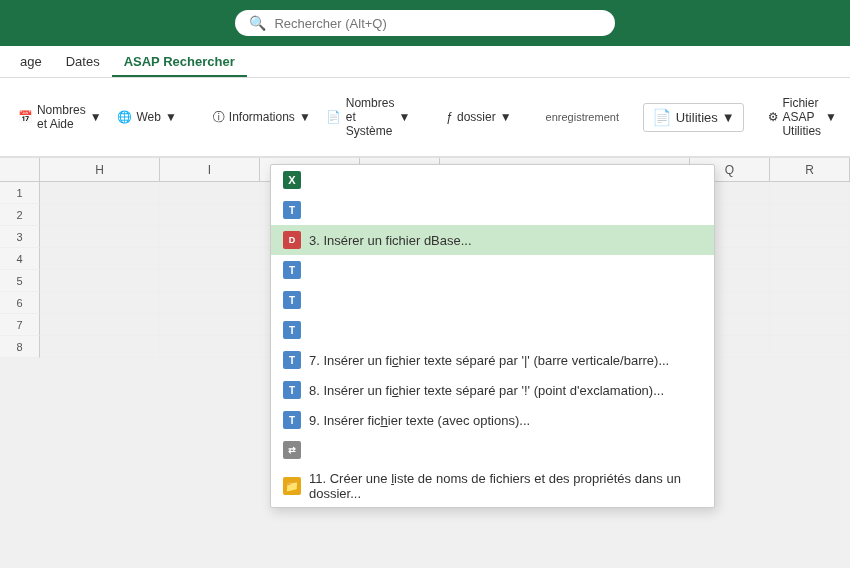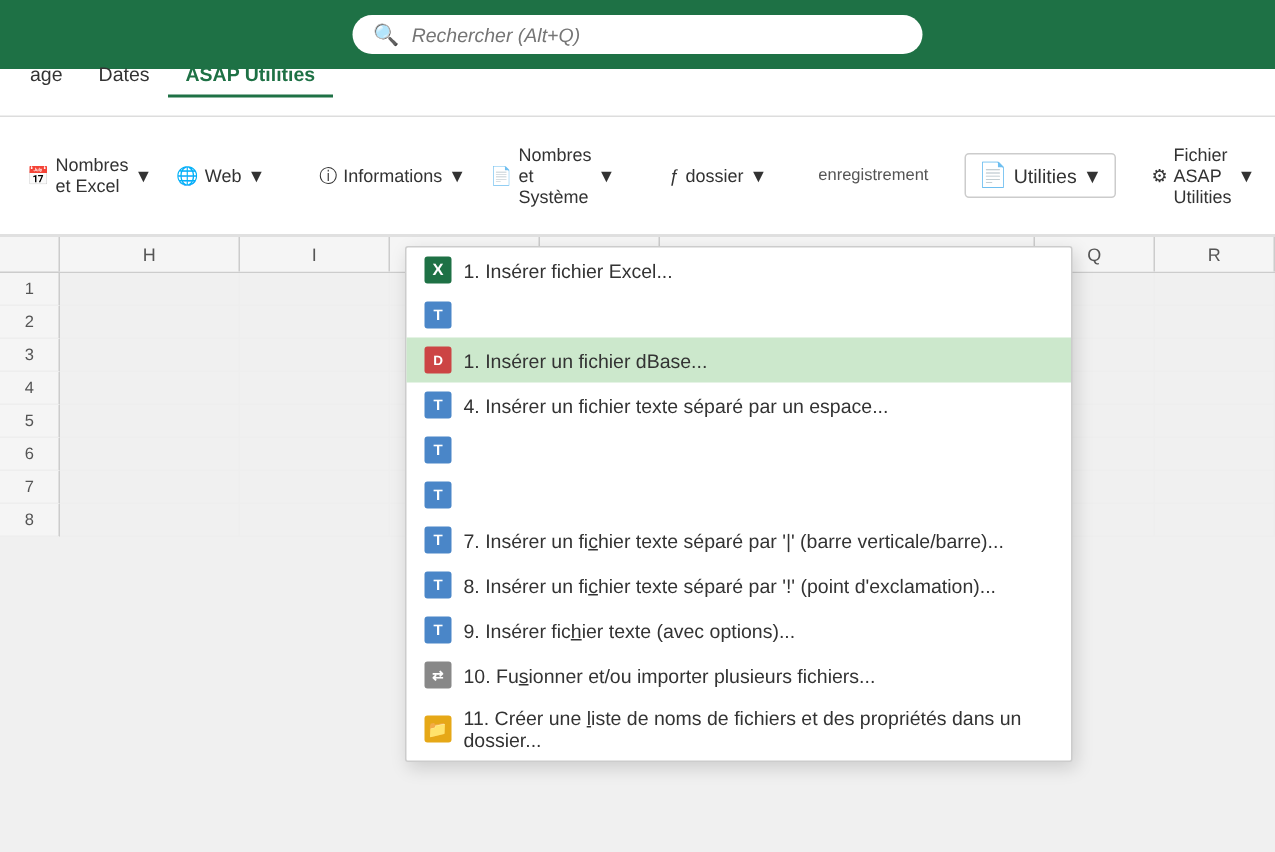--- a/index.html
+++ b/index.html
@@ -23,31 +23,30 @@
       width: 380px;
       gap: 8px;
     }
     .search-box input {
       border: none;
       outline: none;
       font-size: 13px;
       color: #555;
       width: 100%;
       background: transparent;
-      font-style: italic;
     }
     .search-icon-glyph { color: #888; font-size: 14px; }
 
     
     .ribbon-tabs {
       background: white;
       border-bottom: 1px solid #ddd;
       display: flex;
       align-items: flex-end;
-      padding: 12px 8px;
+      padding: 0 8px;
       height: 32px;
     }
     .ribbon-tab {
       padding: 6px 12px;
       font-size: 13px;
       cursor: pointer;
       color: #333;
       border-bottom: 2px solid transparent;
     }
     .ribbon-tab.active {
@@ -248,29 +247,29 @@
 <div class="top-bar">
   <div class="search-box">
     <span class="search-icon-glyph">🔍</span>
     <input type="text" placeholder="Rechercher (Alt+Q)" style="">
   </div>
 </div>
 
 <div class="ribbon-tabs">
   <div class="ribbon-tab">age</div>
   <div class="ribbon-tab">Dates</div>
-  <div class="ribbon-tab active">ASAP Utilities</div>
+  <div class="ribbon-tab active">ASAP Rechercher</div>
 </div>
 
 <div class="ribbon-toolbar">
 
   <div class="ribbon-sub">
     <div class="ribbon-sub-item">
       <span>📅</span>
-      <span>Nombres et Excel</span>
+      <span>Nombres et Aide</span>
       <span>▼</span>
     </div>
     <div class="ribbon-sub-item">
       <span>🌐</span>
       <span>Web</span>
       <span>▼</span>
     </div>
   </div>
 
   <div class="v-sep"></div>
@@ -321,35 +320,33 @@
   </div>
 
   <div class="v-sep"></div>
 
   <div class="v-sep"></div>
 
   <div class="dropdown-menu">
 
     <div class="dropdown-item">
       <div class="excel-icon">X</div>
-      <span class="item-text">1. Insérer fichier Excel...</span>
     </div>
 
     <div class="dropdown-item">
       <div class="text-icon">T</div>
     </div>
 
     <div class="dropdown-item highlighted">
       <div class="dbase-icon">D</div>
-      <span class="item-text">1. Insérer un fichier dBase...</span>
-    </div>
-
-    <div class="dropdown-item">
-      <div class="text-icon">T</div>
-      <span class="item-text">4. Insérer un fichier texte séparé par un espace...</span>
+      <span class="item-text">3. Insérer un fichier dBase...</span>
+    </div>
+
+    <div class="dropdown-item">
+      <div class="text-icon">T</div>
     </div>
 
     <div class="dropdown-item">
       <div class="text-icon">T</div>
     </div>
 
     <div class="dropdown-item">
       <div class="text-icon">T</div>
     </div>
 
@@ -363,21 +360,20 @@
       <span class="item-text">8. Insérer un fi<u>c</u>hier texte séparé par '!' (point d'exclamation)...</span>
     </div>
 
     <div class="dropdown-item">
       <div class="text-icon">T</div>
       <span class="item-text">9. Insérer fic<u>h</u>ier texte (avec options)...</span>
     </div>
 
     <div class="dropdown-item">
       <div class="merge-icon">⇄</div>
-      <span class="item-text">10. Fu<u>s</u>ionner et/ou importer plusieurs fichiers...</span>
     </div>
 
     <div class="dropdown-item">
       <div class="folder-icon">📁</div>
       <span class="item-text">11. Créer une <u>l</u>iste de noms de fichiers et des propriétés dans un dossier...</span>
     </div>
 
   </div>
 
 </div>

